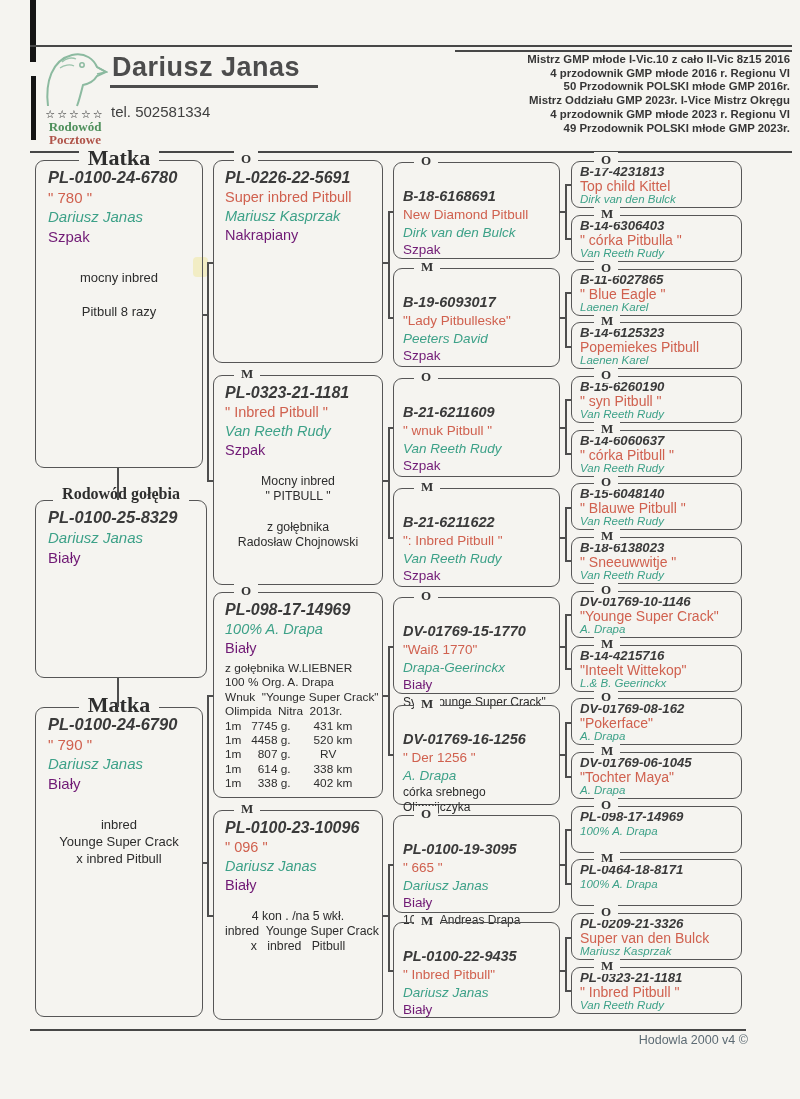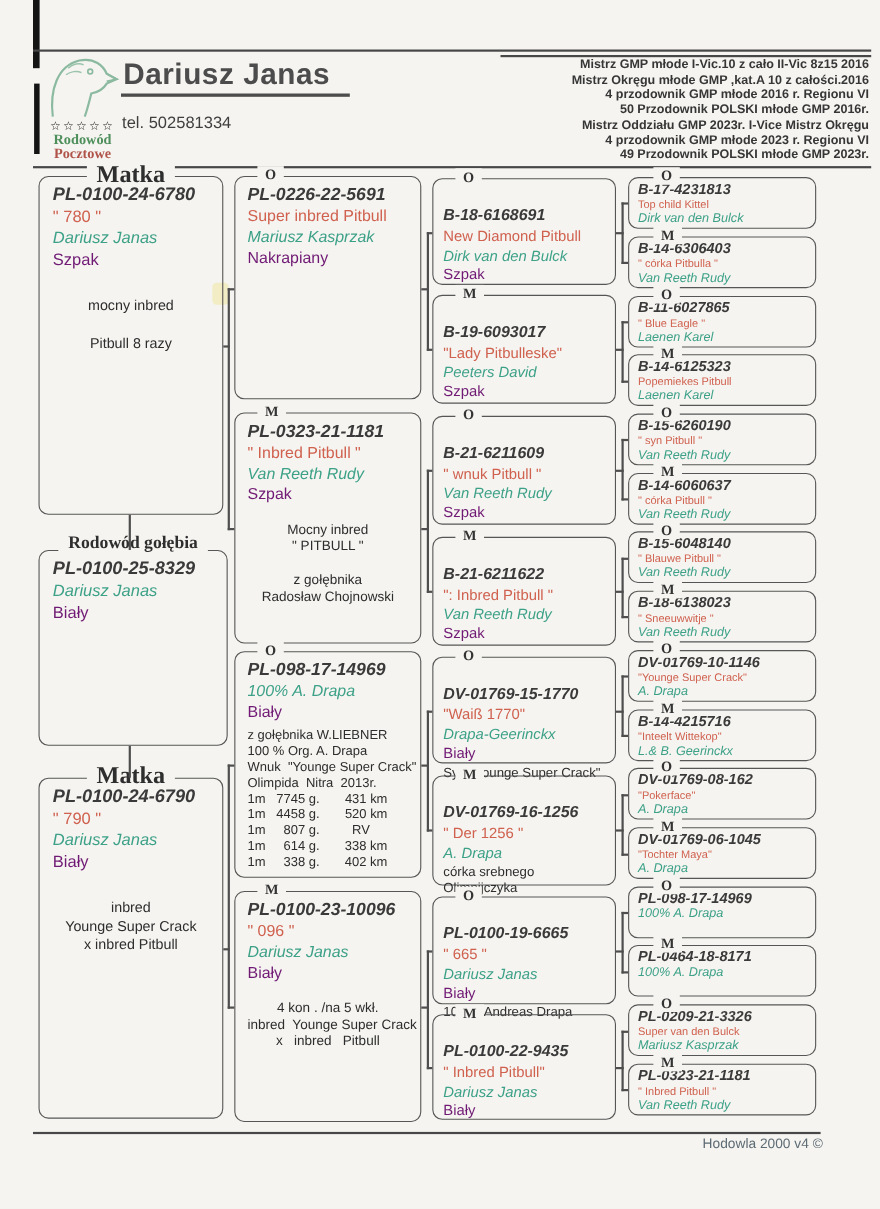--- a/index.html
+++ b/index.html
@@ -39,21 +39,21 @@
   .c1 .pname{font-size:15px;line-height:19px;} .c1 .owner,.c1 .pcolor{font-size:15px;line-height:20px;}
   .c1 .notes{font-size:13px;line-height:17px;margin-top:22px;white-space:pre-line;}
   .c2{padding:6px 11px 0 11px;} .c2 .ring{font-size:16px;line-height:21px;}
   .c2 .pname{font-size:14.5px;line-height:19px;} .c2 .owner,.c2 .pcolor{font-size:14.5px;line-height:19px;}
   .c2 .notes{font-size:12.3px;line-height:15.2px;margin-top:14px;}
   .c2 .notes.tight{margin-top:3px;font-size:11.8px;line-height:14.4px;}
   .c3{padding:4px 9px 0 9px;} .c3 .ring{font-size:14.5px;line-height:19px;margin-top:20px;}
   .c3 .pname{font-size:13.5px;line-height:17.5px;} .c3 .owner,.c3 .pcolor{font-size:13.5px;line-height:17.5px;}
   .c3 .notes{font-size:12px;line-height:15px;margin-top:1px;white-space:pre-line;}
   .c4{padding:2px 8px 0 8px;} .c4 .ring{font-size:13.2px;line-height:15.5px;}
-  .c4 .pname{font-size:10px;line-height:13.5px;} .c4 .owner{font-size:11.5px;line-height:13.5px;}
+  .c4 .pname{font-size:14px;line-height:13.5px;} .c4 .owner{font-size:11.5px;line-height:13.5px;}
   #footer-credit{position:absolute;right:52px;top:1033px;font-size:12.5px;color:#5d6b74;}
   .artifact{position:absolute;background:#141414;}
   #smudge{position:absolute;left:193px;top:257px;width:15px;height:20px;background:#f0e9ae;
         opacity:.65;border-radius:4px;}
 </style>
 </head>
 <body>
 
 <div id="page">
 
@@ -74,21 +74,20 @@
       <path d="M22,14 C26,10 32,9 36,11 M20,20 C24,17 30,16 34,18" fill="none" stroke="#9cc4ac" stroke-width="1.3"></path>
     </svg>
     <div class="stars">☆☆☆☆☆</div>
     <div class="l1">Rodowód</div>
     <div class="l2">Pocztowe</div>
   </div>
   <div id="breeder-name">Dariusz Janas</div>
   <div id="phone">tel. 502581334</div>
   <div id="achievements">
     <div>Mistrz GMP młode  I-Vic.10 z cało II-Vic 8z15 2016</div>
-    <div>Mistrz Okręgu młode GMP ,kat.A 10 z całości.2016</div>
     <div>4 przodownik GMP młode 2016 r. Regionu VI</div>
     <div>50 Przodownik POLSKI młode GMP 2016r.</div>
     <div>Mistrz Oddziału GMP 2023r.  I-Vice Mistrz Okręgu</div>
     <div>4 przodownik GMP młode 2023 r.  Regionu VI</div>
     <div>49 Przodownik POLSKI młode  GMP 2023r.</div>
   </div>
 
   <div class="box c1" style="left:35px;top:160px;width:168px;height:308px;">
     <div class="sect big"><span>Matka</span></div>
     <div class="ring">PL-0100-24-6780</div>
@@ -204,21 +203,21 @@
   <div class="box c3" style="left:393px;top:705px;width:167px;height:100px;">
     <span class="sex">M</span>
     <div class="ring">DV-01769-16-1256</div>
     <div class="pname red">" Der 1256 "</div>
     <div class="owner green">A. Drapa</div>
     <div class="pcolor blue"></div>
     <div class="notes">córka srebnego Olimpijczyka</div>
   </div>
   <div class="box c3" style="left:393px;top:815px;width:167px;height:98px;">
     <span class="sex">O</span>
-    <div class="ring">PL-0100-19-6665</div>
+    <div class="ring">PL-0100-19-3095</div>
     <div class="pname red">" 665 "</div>
     <div class="owner green">Dariusz Janas</div>
     <div class="pcolor blue">Biały</div>
     <div class="notes">100 % Andreas Drapa</div>
   </div>
   <div class="box c3" style="left:393px;top:922px;width:167px;height:96px;">
     <span class="sex">M</span>
     <div class="ring">PL-0100-22-9435</div>
     <div class="pname red">" Inbred Pitbull"</div>
     <div class="owner green">Dariusz Janas</div>

